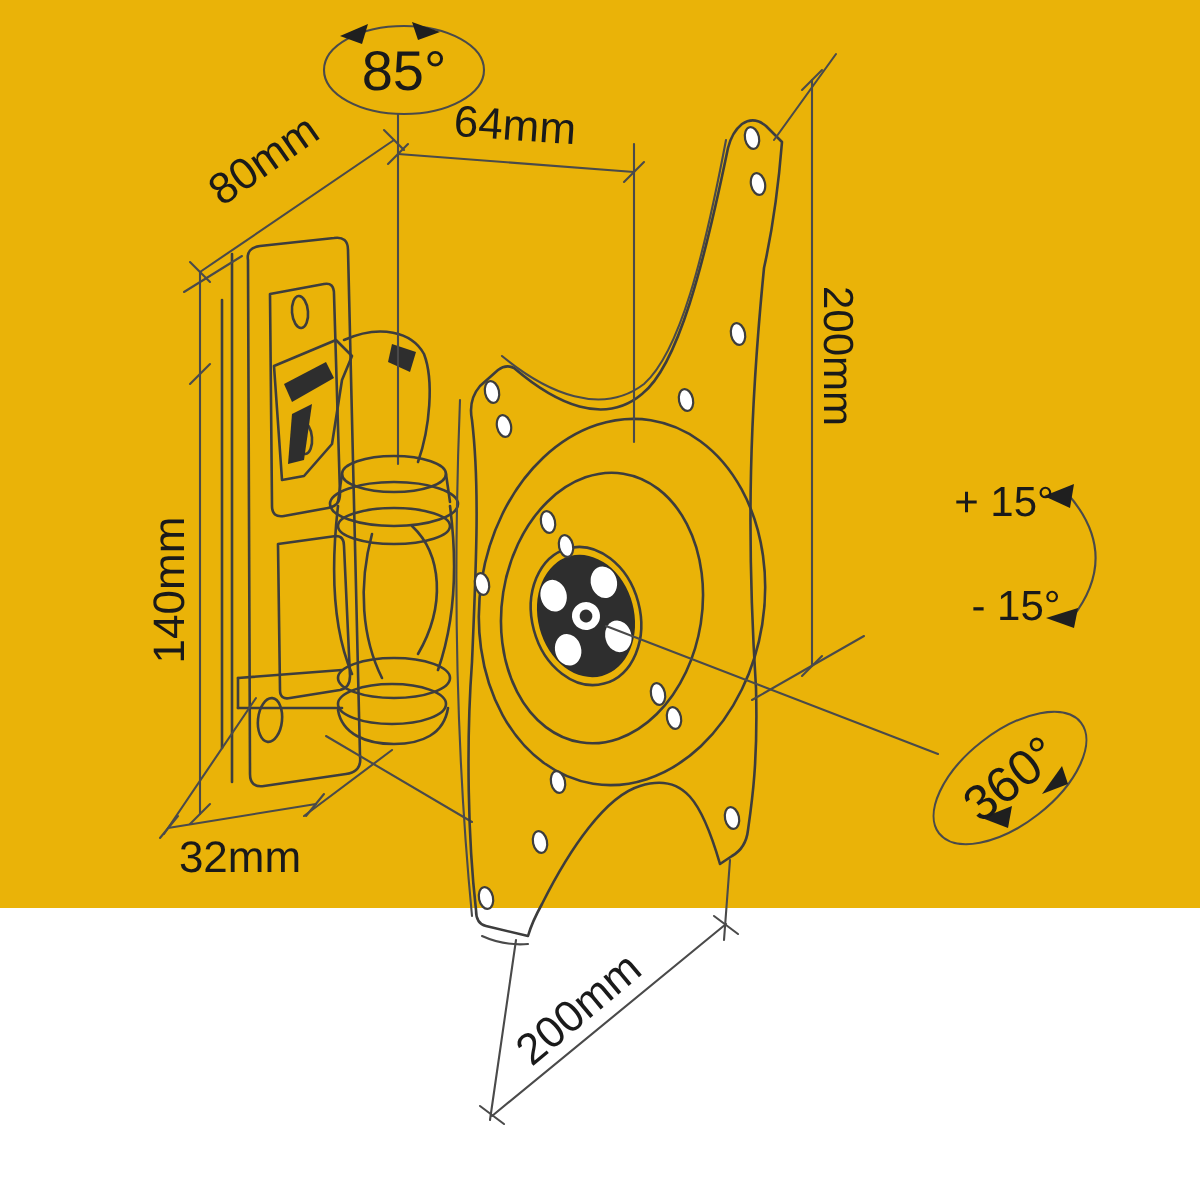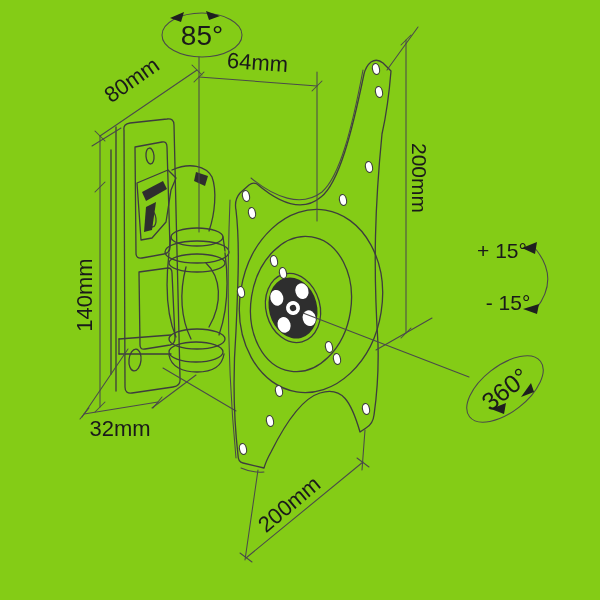--- a/index.html
+++ b/index.html
@@ -1,17 +1,17 @@
 <!DOCTYPE html>
 <html><head>
 <meta charset="utf-8">
 <style>
   html,body{margin:0;padding:0;}
   body{width:600px;height:600px;background:#ffffff;overflow:hidden;}
-  .stage{width:600px;height:600px;position:relative;background:#84cc16;}
+  .stage{width:600px;height:454px;position:relative;background:#eab308;}
   svg{display:block;}
   .ln{fill:none;stroke:#3d3d3d;stroke-width:1.3;stroke-linecap:round;stroke-linejoin:round;}
   .lnthin{fill:none;stroke:#4a4a4a;stroke-width:1.05;stroke-linecap:round;}
   .dark{fill:#2e2e2e;stroke:none;}
   .arrow{fill:#1f1f1f;stroke:none;}
   .hole{fill:#ffffff;stroke:#3d3d3d;stroke-width:1.1;}
   text{font-family:"Liberation Sans", sans-serif;fill:#1a1a1a;}
   .dim{font-size:22px;}
   .dim-big{font-size:28px;}
   .dim-med{font-size:21px;}

